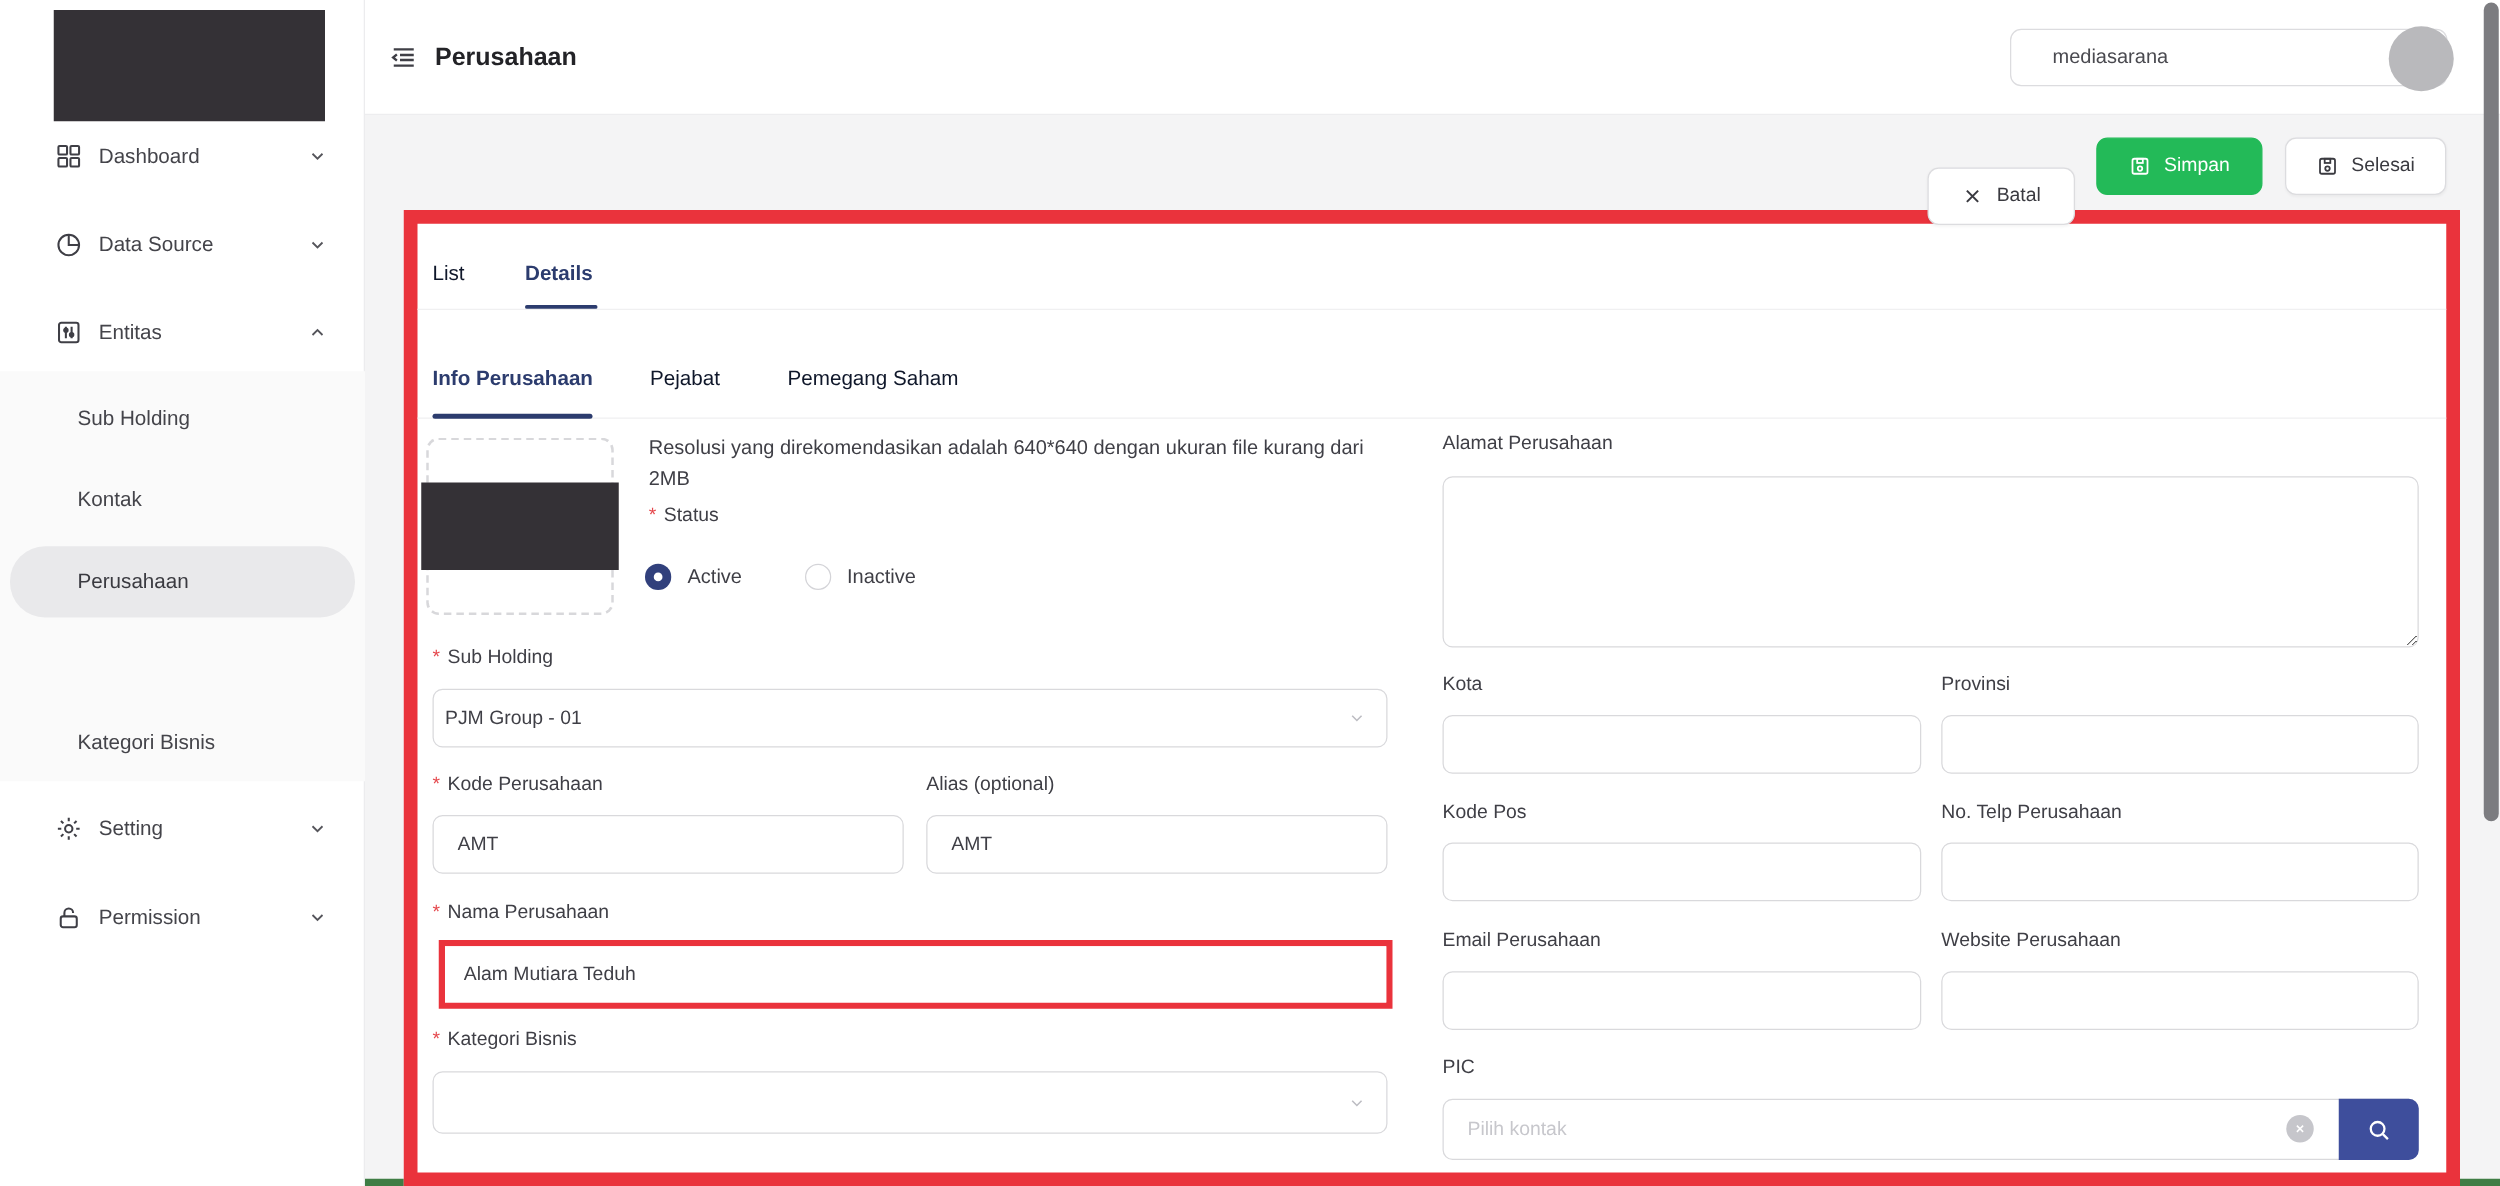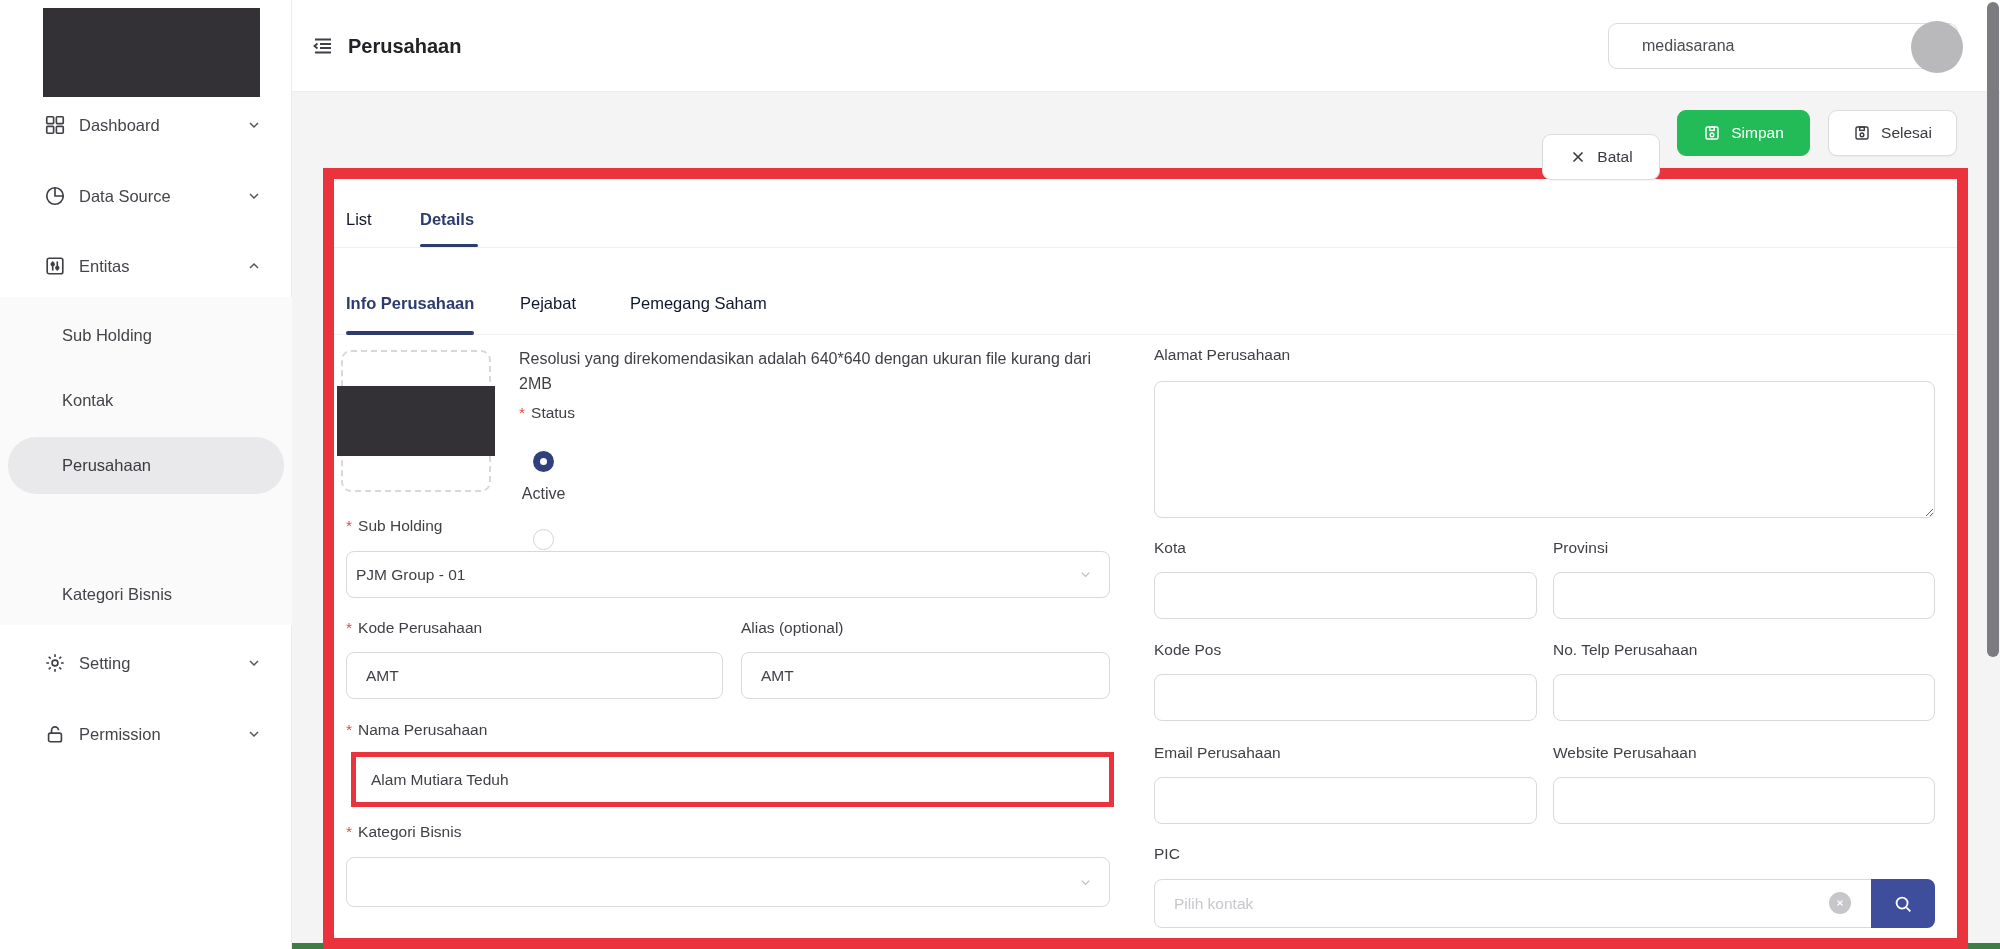--- a/index.html
+++ b/index.html
@@ -227,21 +227,21 @@
 <div class="abs layer tab" style="left:630px;top:294px;">Pemegang Saham</div>
 <div class="abs layer hairline" style="left:334px;top:334px;width:1623px;"></div>
 <div class="abs layer subtab-underline" style="left:346px;top:331px;width:128px;"></div>
 
 <div class="abs layer upload-box" style="left:341px;top:350px;width:150px;height:142px;"></div>
 <div class="abs layer redact" style="left:337px;top:386px;width:158px;height:70px;"></div>
 
 <div class="abs layer hint" style="left:519px;top:346px;width:580px;">Resolusi yang direkomendasikan adalah 640*640 dengan ukuran file kurang dari 2MB</div>
 
 <div class="abs layer flabel" style="left:519px;top:404px;"><span class="star">*</span><span>Status</span></div>
-<div class="abs layer radio-row" style="left:516px;top:451px;flex-direction:column;">
+<div class="abs layer radio-row" style="left:516px;top:451px;">
   <span class="radio-on"></span>
   <span>Active</span>
   <span style="width:24px;"></span>
   <span class="radio-off"></span>
   <span>Inactive</span>
 </div>
 
 <div class="abs layer flabel" style="left:346px;top:517px;"><span class="star">*</span><span>Sub Holding</span></div>
 <div class="abs layer selectbox" style="left:346px;top:551px;width:764px;height:47px;">
   <span>PJM Group - 01</span>

